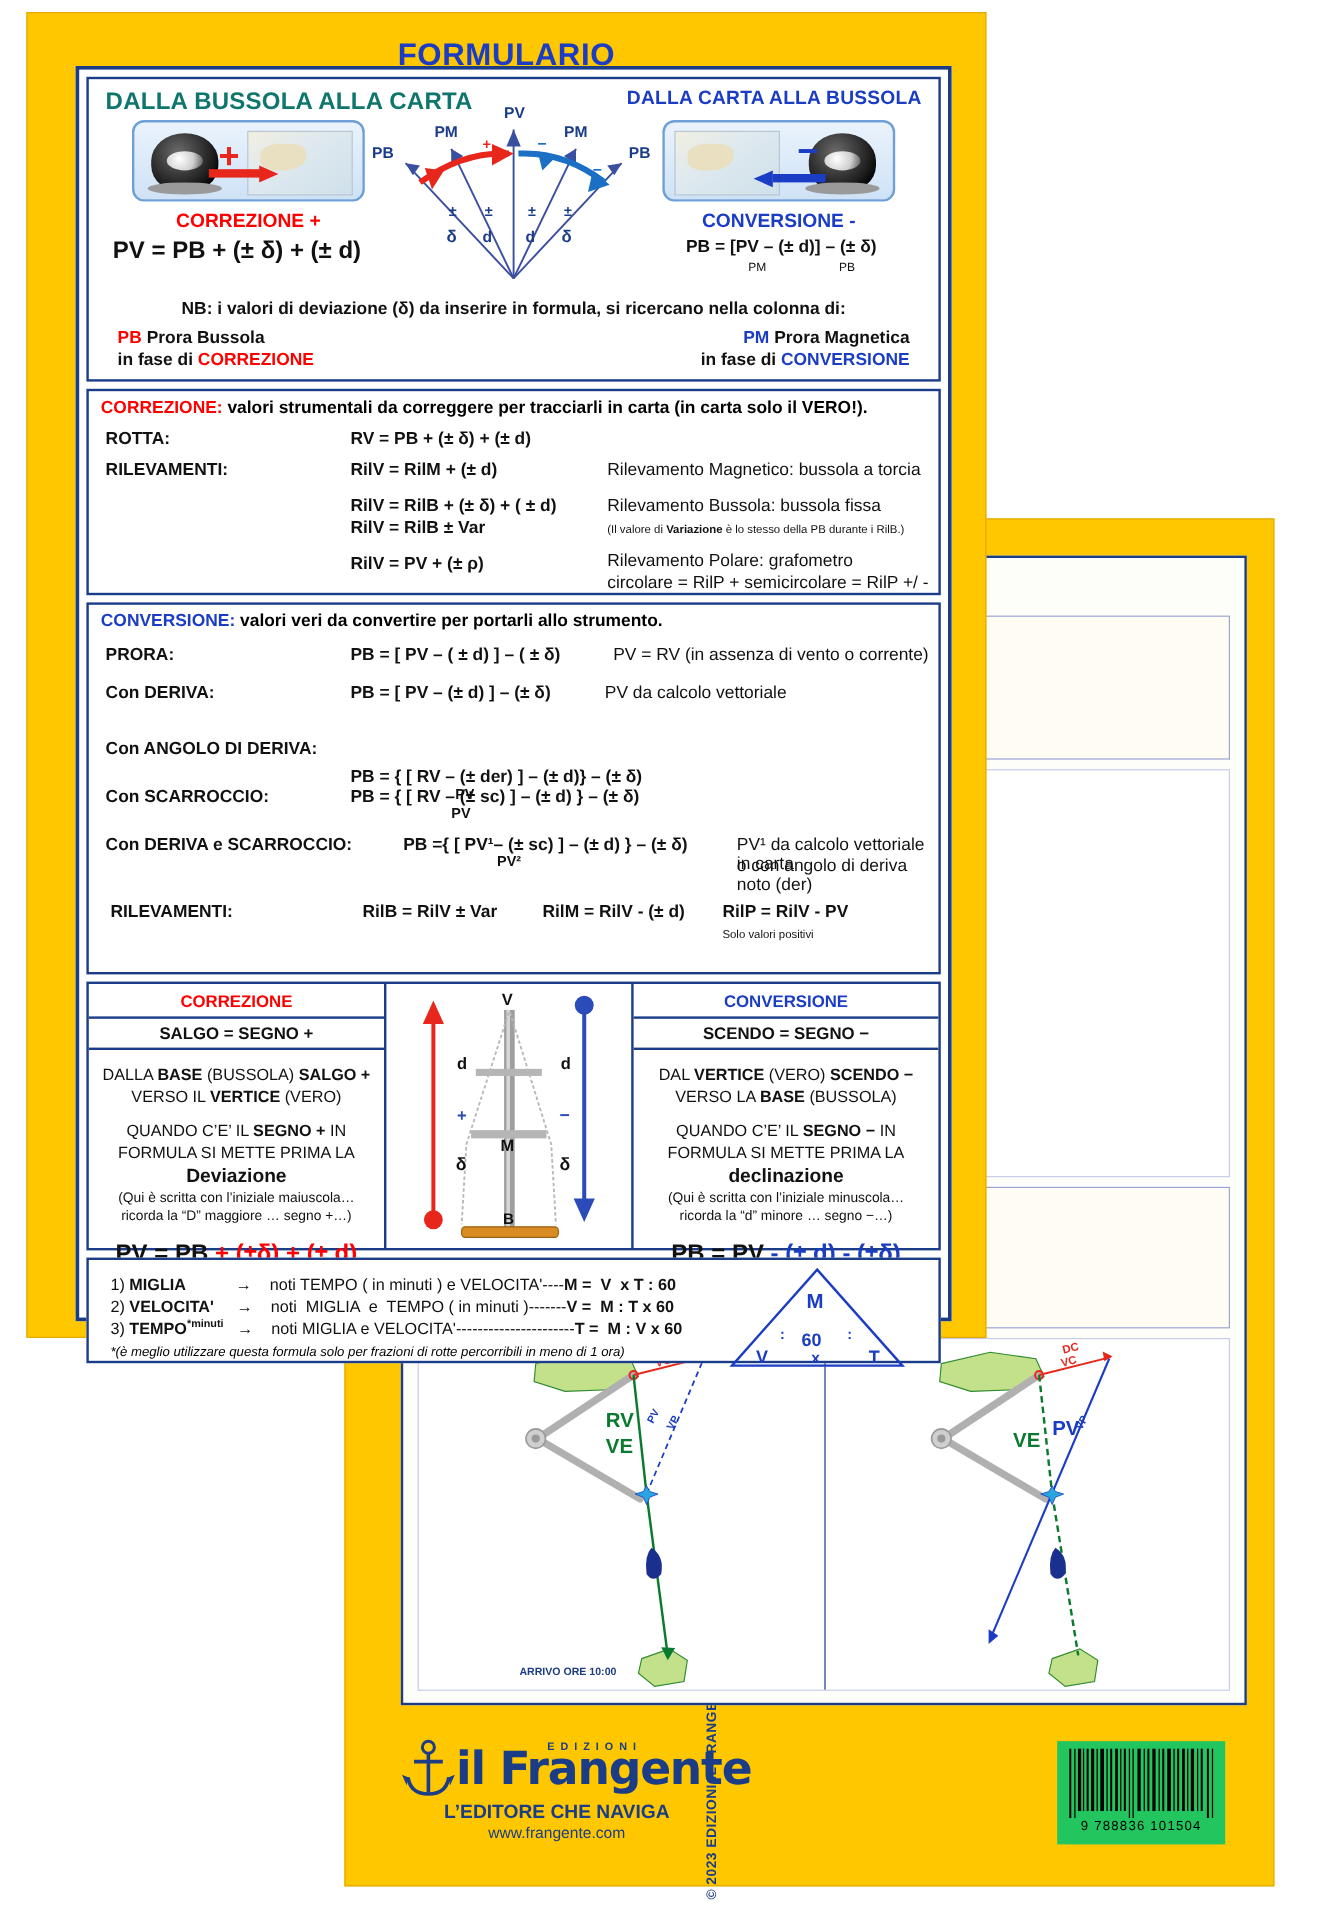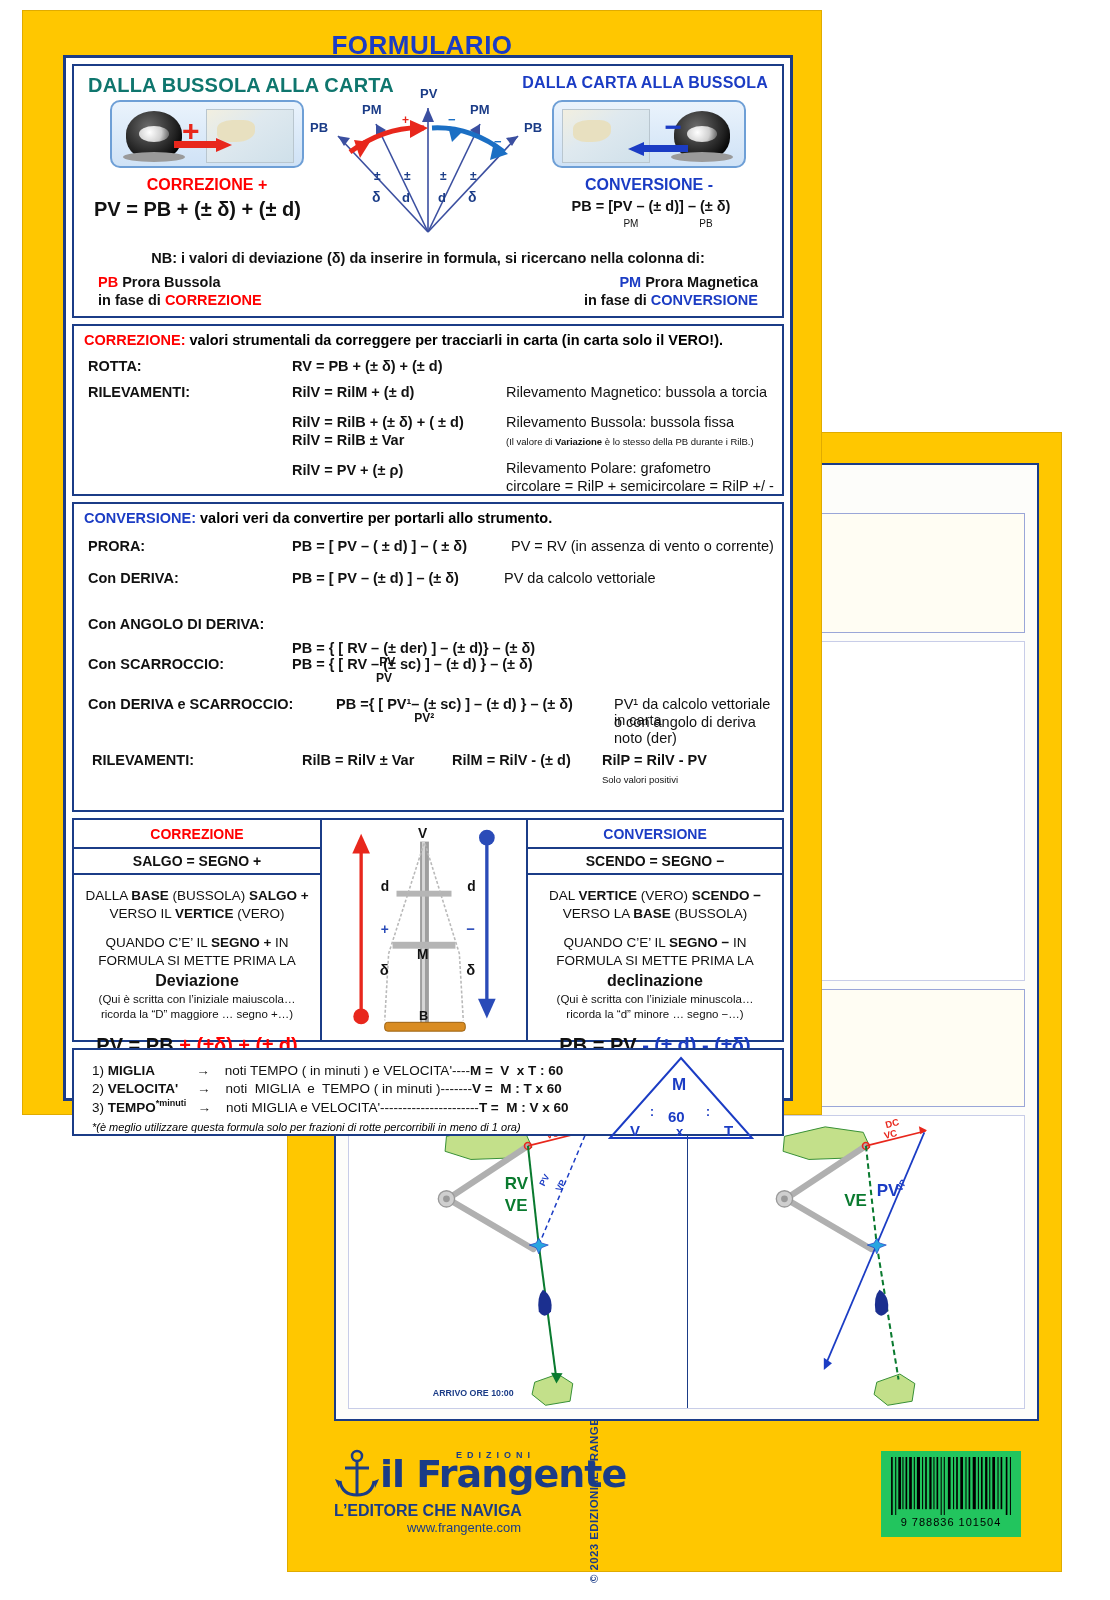--- a/index.html
+++ b/index.html
@@ -44,21 +44,21 @@
   }
   .pub-row { display:flex; align-items:center; }
   .pub-name {
     font-size:38px; font-weight:bold; color:#1b3c87; letter-spacing:-1px;
     font-family:"DejaVu Sans", sans-serif;
   }
   .pub-ed {
     font-size:9px; letter-spacing:5px; color:#1b3c87; font-weight:bold;
     position:absolute; left:122px; top:2px;
   }
-  .pub-tag { font-size:16px; font-weight:bold; color:#1b3c87; margin-top:2px; width:260px;}
+  .pub-tag { font-size:16px; font-weight:bold; color:#1b3c87; margin-top:2px; text-align:center; width:260px;}
   .pub-url { font-size:13px; color:#1b3c87; text-align:center; width:260px; }
   .barcode {
     position:absolute; right:40px; bottom:34px; width:140px; height:86px;
     background:#22c55e; padding:6px 8px 2px;
   }
   .bc-bars { height:58px; width:100%; }
   .bc-num { font-size:11px; text-align:center; letter-spacing:1px; margin-top:1px; font-family:"Liberation Sans",sans-serif;}
   .vert-copy-back {
     position:absolute; left:300px; top:1150px;
     transform:rotate(-90deg); transform-origin:0 0;

